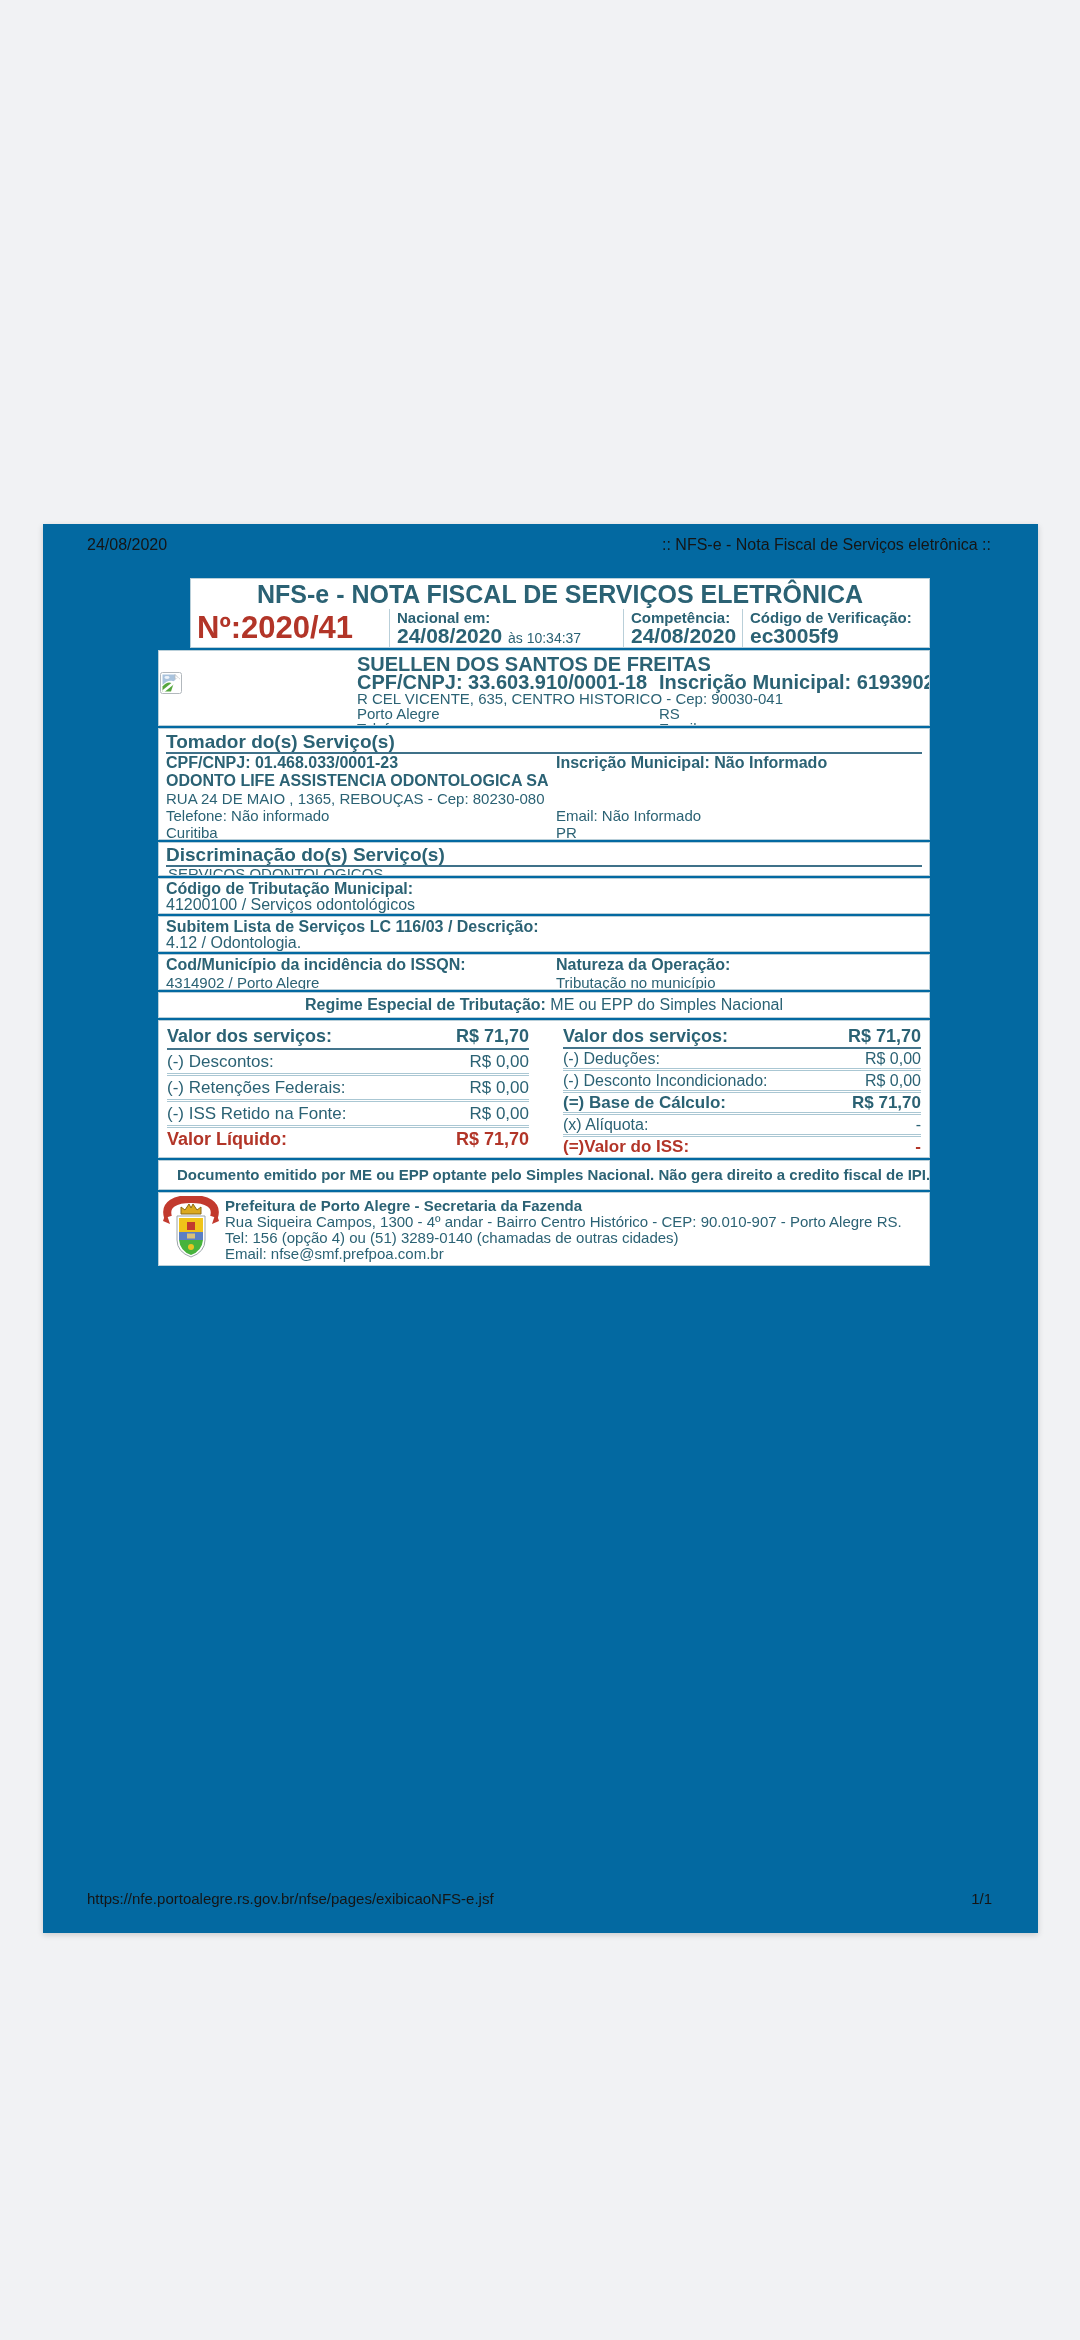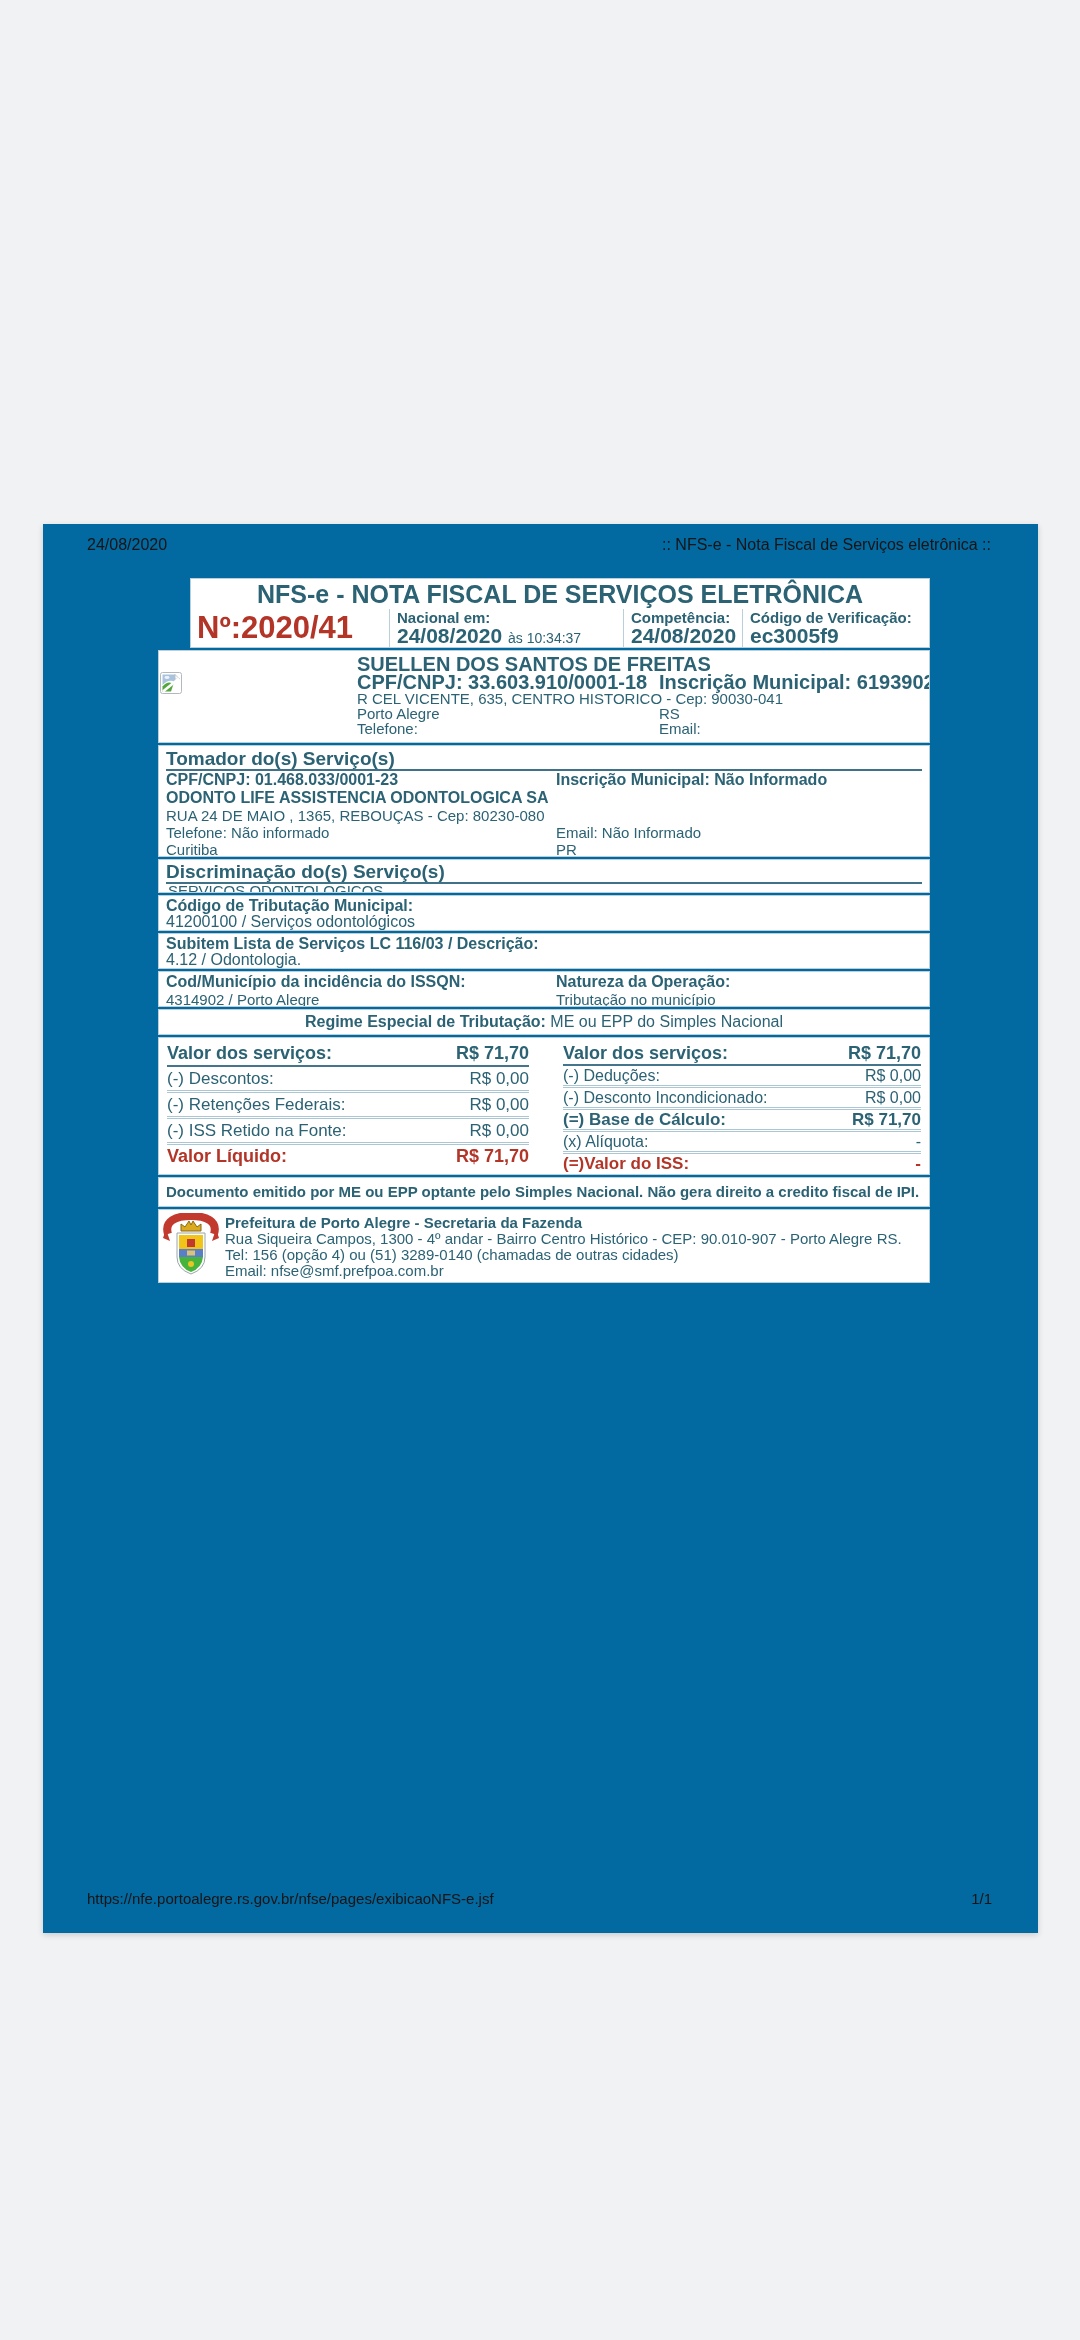--- a/index.html
+++ b/index.html
@@ -24,21 +24,21 @@
   .hcell + .hcell{border-left:1px solid #b9cfd9;}
   .num-cell{width:198px;display:flex;align-items:center;padding:0;}
   .inv-num{color:#b23528;font-size:31px;font-weight:bold;padding-left:6px;white-space:nowrap;}
   .emit-cell{width:234px;}
   .comp-cell{width:119px;}
   .ver-cell{flex:1;}
   .cell-label{font-size:15px;font-weight:bold;line-height:16px;white-space:nowrap;}
   .cell-value{font-size:21px;font-weight:bold;line-height:20px;white-space:nowrap;}
   .cell-value .small{font-size:14px;font-weight:normal;}
   
-  .provider-box{height:93px;position:relative;padding:3px 6px 0 198px;box-sizing:border-box;}
+  .provider-box{height:76px;position:relative;padding:3px 6px 0 198px;box-sizing:border-box;}
   .prov-name{font-size:20px;font-weight:bold;line-height:20px;}
   .prow{position:relative;font-size:15px;line-height:15px;white-space:nowrap;}
   .prow.b{font-weight:bold;font-size:20px;line-height:17px;}
   .p-col2{position:absolute;left:302px;}
   .img-ph{position:absolute;left:1px;top:21px;width:22px;height:22px;}
   
   .pad{padding:2px 7px;box-sizing:border-box;}
   .sec-title{font-size:19px;font-weight:bold;line-height:21px;border-bottom:2px solid #3f7189;}
   .trow{position:relative;font-size:15px;line-height:17px;white-space:nowrap;}
   .trow.b{font-weight:bold;font-size:16px;line-height:18px;}
@@ -60,21 +60,21 @@
   .vcol-r{width:358px;}
   .vrow{display:flex;justify-content:space-between;align-items:baseline;
         border-bottom:3px double #aac7d3;padding:2px 0 2px;font-size:17px;line-height:19px;}
   .vcol-r .vrow{font-size:16px;line-height:16px;padding:2px 0 1px;}
   .vrow.total{font-weight:bold;font-size:18px;border-bottom:2px solid #44758c;}
   .vcol-r .vrow.total{font-size:18px;line-height:19px;}
   .vrow.bold{font-weight:bold;font-size:17px;}
   .vrow.red{color:#b23528;font-weight:bold;border-bottom:none;font-size:18px;}
   .vcol-r .vrow.red{font-size:17px;}
   
-  .simples-box{height:30px;font-size:15px;font-weight:bold;line-height:27px;padding:0 7px;white-space:nowrap;}
+  .simples-box{height:30px;font-size:15px;font-weight:bold;line-height:27px;padding:0 18px;white-space:nowrap;}
   .pref-box{height:74px;position:relative;padding:5px 6px 0 66px;box-sizing:border-box;}
   .pref-line{font-size:15px;line-height:16px;white-space:nowrap;}
   .pref-line.b{font-weight:bold;}
   .crest{position:absolute;left:3px;top:3px;width:58px;height:66px;}
 </style>
 </head>
 <body>
 
 <div class="screen">
   <div class="sheet">

